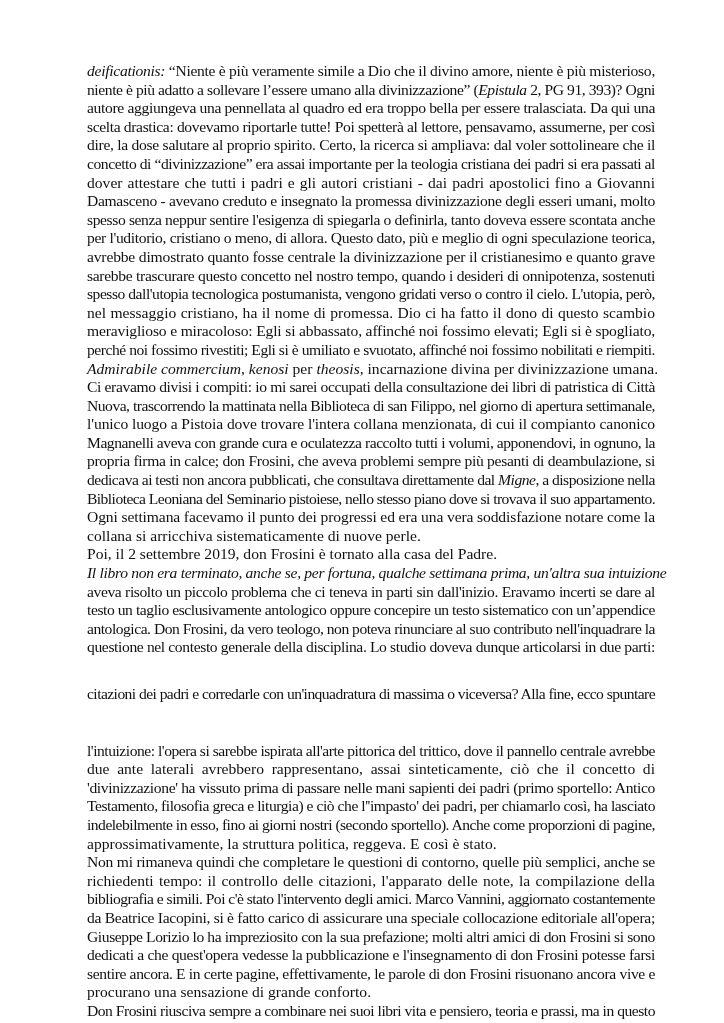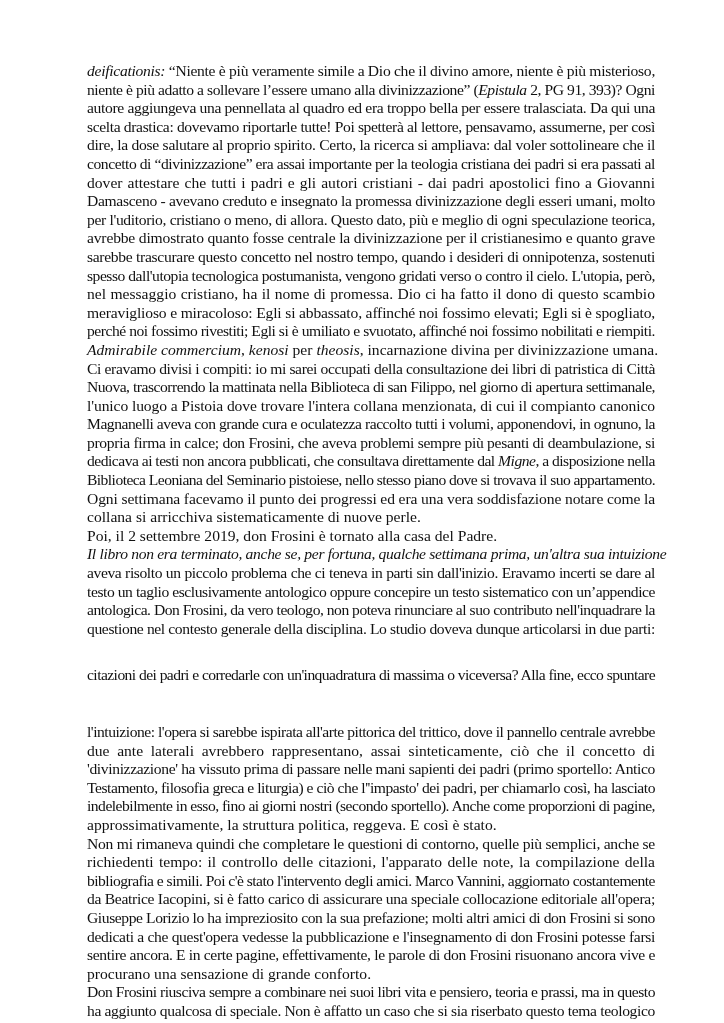--- a/index.html
+++ b/index.html
@@ -32,20 +32,21 @@
 <div class="page" id="page">
     <div>
       <div class="line" style="letter-spacing: -0.291881px;"><span class="it">deificationis:</span><span> “Niente è più veramente simile a Dio che il divino amore, niente è più misterioso,</span></div>
       <div class="line" style="letter-spacing: -0.430006px;"><span>niente è più adatto a sollevare l’essere umano alla divinizzazione” (</span><span class="it">Epistula</span><span> 2, PG 91, 393)? Ogni</span></div>
       <div class="line" style="letter-spacing: -0.339884px;"><span>autore aggiungeva una pennellata al quadro ed era troppo bella per essere tralasciata. Da qui una</span></div>
       <div class="line" style="letter-spacing: -0.36411px;"><span>scelta drastica: dovevamo riportarle tutte! Poi spetterà al lettore, pensavamo, assumerne, per così</span></div>
       <div class="line" style="letter-spacing: -0.29111px;"><span>dire, la dose salutare al proprio spirito. Certo, la ricerca si ampliava: dal voler sottolineare che il</span></div>
       <div class="line" style="letter-spacing: -0.442051px;"><span>concetto di “divinizzazione” era assai importante per la teologia cristiana dei padri si era passati al</span></div>
       <div class="line"><span>dover attestare che tutti i padri e gli autori cristiani - dai padri apostolici fino a Giovanni</span></div>
       <div class="line" style="letter-spacing: -0.316576px;"><span>Damasceno - avevano creduto e insegnato la promessa divinizzazione degli esseri umani, molto</span></div>
+      <div class="line" style="letter-spacing: -0.387942px;"><span>spesso senza neppur sentire l'esigenza di spiegarla o definirla, tanto doveva essere scontata anche</span></div>
       <div class="line" style="letter-spacing: -0.341562px;"><span>per l'uditorio, cristiano o meno, di allora. Questo dato, più e meglio di ogni speculazione teorica,</span></div>
       <div class="line" style="letter-spacing: -0.176031px;"><span>avrebbe dimostrato quanto fosse centrale la divinizzazione per il cristianesimo e quanto grave</span></div>
       <div class="line" style="letter-spacing: -0.308268px;"><span>sarebbe trascurare questo concetto nel nostro tempo, quando i desideri di onnipotenza, sostenuti</span></div>
       <div class="line" style="letter-spacing: -0.477723px;"><span>spesso dall'utopia tecnologica postumanista, vengono gridati verso o contro il cielo. L'utopia, però,</span></div>
       <div class="line"><span>nel messaggio cristiano, ha il nome di promessa. Dio ci ha fatto il dono di questo scambio</span></div>
       <div class="line" style="letter-spacing: -0.166016px;"><span>meraviglioso e miracoloso: Egli si abbassato, affinché noi fossimo elevati; Egli si è spogliato,</span></div>
       <div class="line" style="letter-spacing: -0.469802px;"><span>perché noi fossimo rivestiti; Egli si è umiliato e svuotato, affinché noi fossimo nobilitati e riempiti.</span></div>
       <div class="line last"><span class="it">Admirabile commercium</span><span>, </span><span class="it">kenosi</span><span> per </span><span class="it">theosis</span><span>, incarnazione divina per divinizzazione umana.</span></div>
     </div>
     <div>

